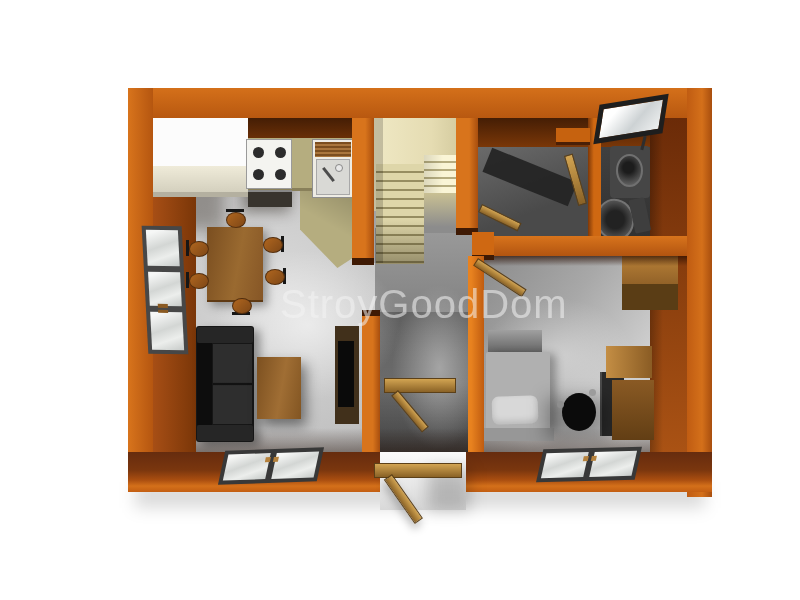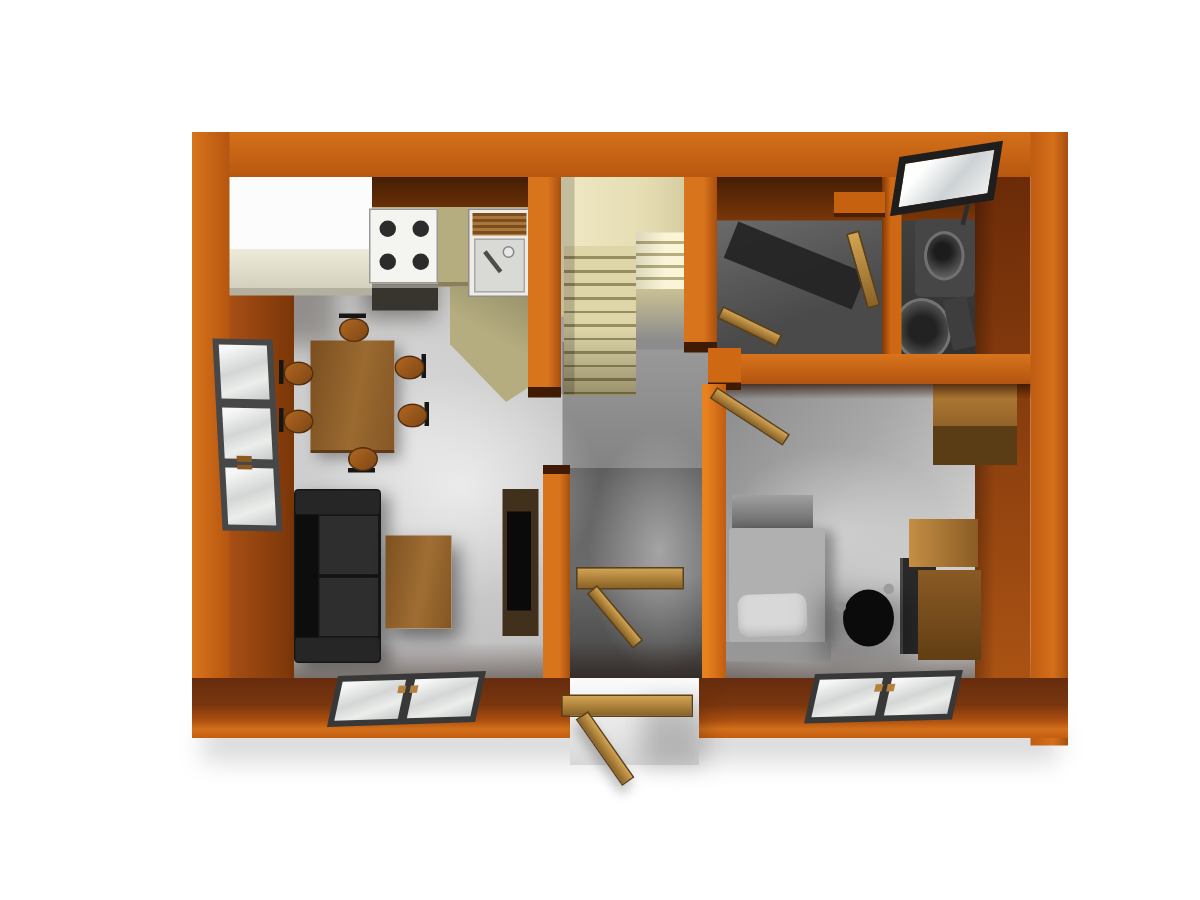--- a/index.html
+++ b/index.html
@@ -180,14 +180,15 @@
   </div>
   <div class="abs" style="left:540px;top:448px;width:98px;height:33px;background:#383838;transform:skewX(-14deg) rotate(-1.5deg);">
     <div class="abs glass" style="left:4px;top:4px;width:42px;height:25px;"></div>
     <div class="abs glass" style="left:52px;top:4px;width:42px;height:25px;"></div>
     <div class="abs" style="left:42px;top:8px;width:5px;height:5px;background:#b5813c;"></div>
     <div class="abs" style="left:50px;top:8px;width:5px;height:5px;background:#b5813c;"></div>
   </div>
   <div class="abs" style="left:596px;top:100px;width:70px;height:38px;background:linear-gradient(130deg,#ffffff 20%,#cdd2d4 60%,#eef0f0);border:5px solid #1e1e1e;box-sizing:border-box;transform:rotate(-9deg) skewX(-18deg);"></div>
   <div class="abs" style="left:642px;top:136px;width:3px;height:14px;background:#2e2e2e;transform:rotate(14deg);"></div>
 
+  <div id="watermark" class="abs" style="left:280px;top:282px;">StroyGoodDom</div>
 
 </div>
 
 </body></html>

